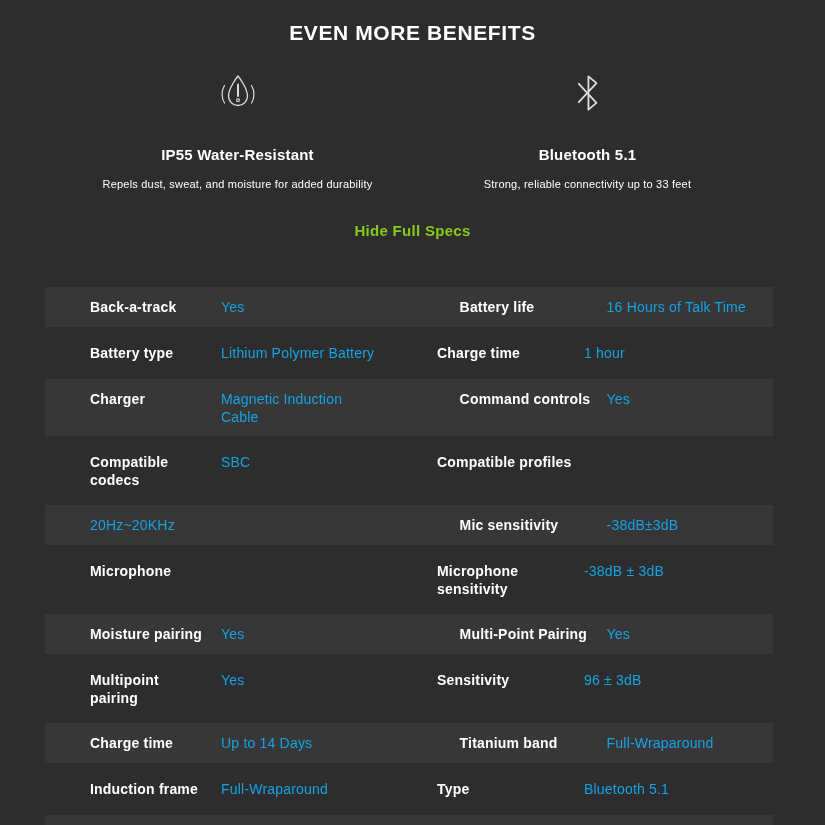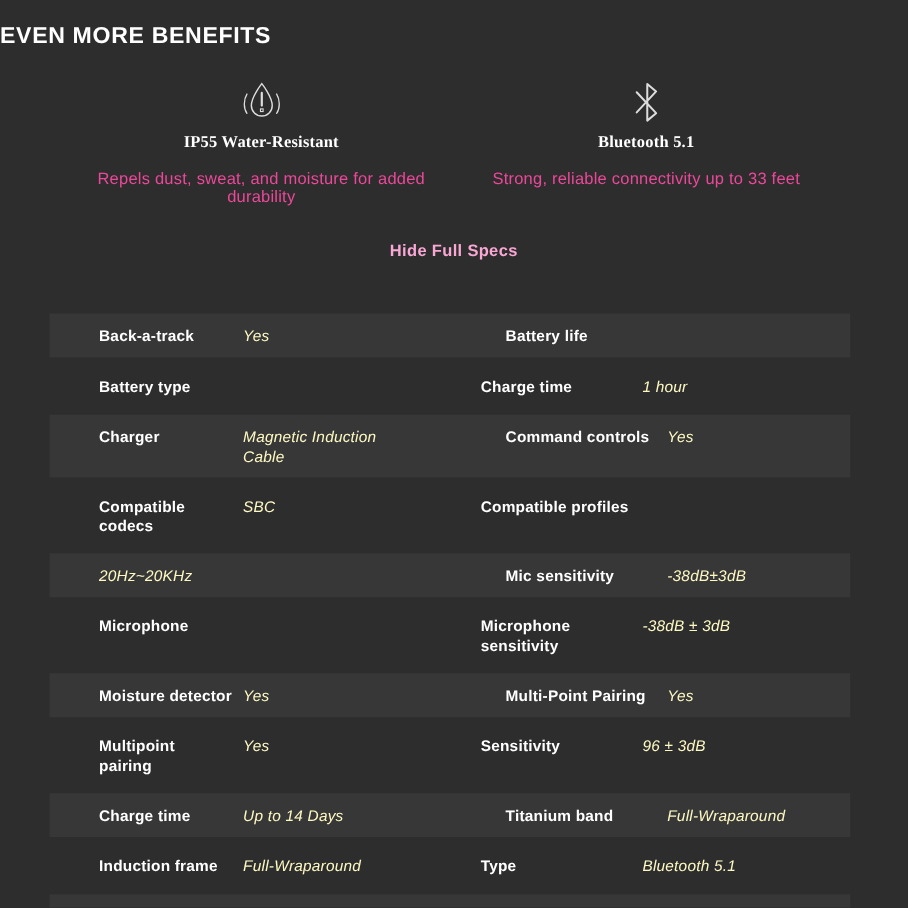--- a/index.html
+++ b/index.html
@@ -8,20 +8,21 @@
   }
   body {
     width: 825px;
     height: 825px;
     background: #2d2d2d;
     font-family: "Liberation Sans", sans-serif;
     color: #ffffff;
     overflow: hidden;
   }
   .page-title {
+    text-align: center;
     font-weight: bold;
     font-size: 21px;
     letter-spacing: 0.6px;
     padding-top: 7px;
   }
   .benefits {
     display: flex;
     max-width: 700px;
     margin: 24px auto 0 auto;
   }
@@ -32,36 +33,35 @@
   .benefit-icon {
     display: inline-block;
     height: 48px;
   }
   .benefit-icon svg {
     display: block;
   }
   .benefit-name {
     font-weight: bold;
     font-size: 15px;
-    margin-top: 0;
-    letter-spacing: 0.2px;
-    font-family: Liberation Serif, serif;
+    margin-top: 25px;
+    letter-spacing: 0.2px;
   }
   .benefit-desc {
-    font-size: 15px;
+    font-size: 11px;
     margin-top: 15px;
-    color: #ec4899;
+    color: #ffffff;
     letter-spacing: 0.2px;
   }
   .specs-toggle {
     display: block;
     margin: 31px auto 0 auto;
     background: none;
     border: none;
-    color: #f9a8d4;
+    color: #84cc16;
     font-family: "Liberation Sans", sans-serif;
     font-weight: bold;
     font-size: 15px;
     letter-spacing: 0.3px;
     cursor: pointer;
   }
   .specs-table {
     width: 728px;
     margin: 47px 0 0 45px;
   }
@@ -91,24 +91,23 @@
     line-height: 18px;
     flex: 0 0 131px;
     padding-right: 10px;
     box-sizing: border-box;
     letter-spacing: 0.2px;
   }
   .pair-right .spec-label { flex: 0 0 147px; }
   .spec-value {
     font-size: 14px;
     line-height: 18px;
-    color: #fef9c3;
+    color: #0ea5e9;
     padding-right: 12px;
     letter-spacing: 0.2px;
-    font-style: italic;
   }
 </style>
 </head>
 <body>
 
 <h1 class="page-title">EVEN MORE BENEFITS</h1>
 
 <div class="benefits">
   <div class="benefit">
     <span class="benefit-icon">
@@ -138,26 +137,28 @@
 
 <div class="specs-table">
 
   <div class="spec-row alt">
     <div class="spec-pair pair-left">
       <div class="spec-label">Back-a-track</div>
       <div class="spec-value">Yes</div>
     </div>
     <div class="spec-pair pair-right">
       <div class="spec-label">Battery life</div>
+      <div class="spec-value">16 Hours of Talk Time</div>
     </div>
   </div>
 
   <div class="spec-row">
     <div class="spec-pair pair-left">
       <div class="spec-label">Battery type</div>
+      <div class="spec-value">Lithium Polymer Battery</div>
     </div>
     <div class="spec-pair pair-right">
       <div class="spec-label">Charge time</div>
       <div class="spec-value">1 hour</div>
     </div>
   </div>
 
   <div class="spec-row alt">
     <div class="spec-pair pair-left">
       <div class="spec-label">Charger</div>
@@ -194,21 +195,21 @@
       <div class="spec-label">Microphone</div>
     </div>
     <div class="spec-pair pair-right">
       <div class="spec-label">Microphone sensitivity</div>
       <div class="spec-value">-38dB ± 3dB</div>
     </div>
   </div>
 
   <div class="spec-row alt">
     <div class="spec-pair pair-left">
-      <div class="spec-label">Moisture detector</div>
+      <div class="spec-label">Moisture pairing</div>
       <div class="spec-value">Yes</div>
     </div>
     <div class="spec-pair pair-right">
       <div class="spec-label">Multi-Point Pairing</div>
       <div class="spec-value">Yes</div>
     </div>
   </div>
 
   <div class="spec-row">
     <div class="spec-pair pair-left">

